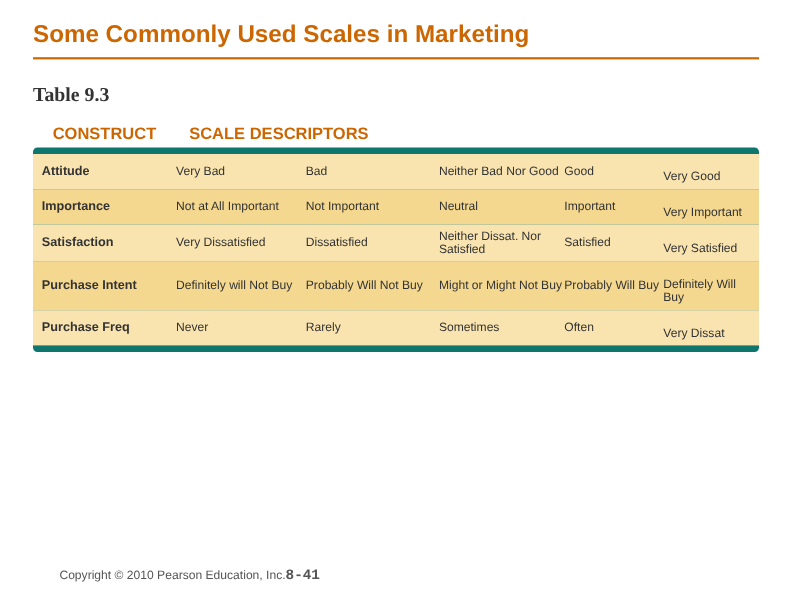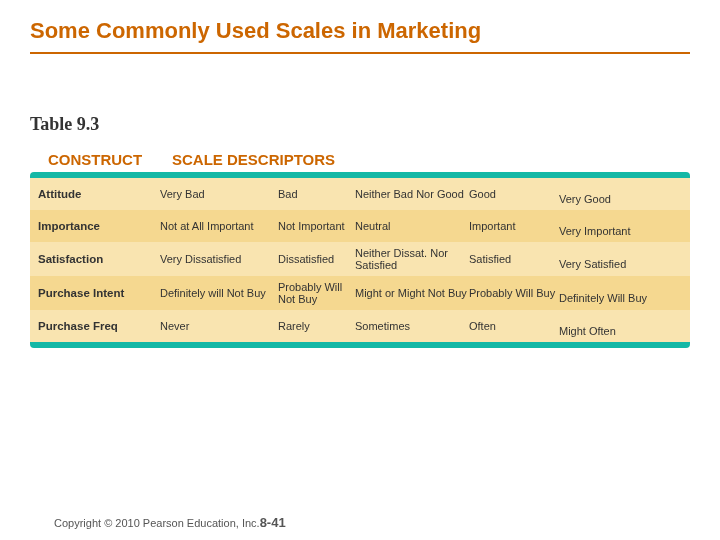--- a/index.html
+++ b/index.html
@@ -9,21 +9,20 @@
       background: #fff;
       font-family: Arial, sans-serif;
       overflow: hidden;
     }
 
     .page {
       width: 720px;
       height: 540px;
       display: flex;
       flex-direction: column;
-      gap: 38px;
     }
 
     .header {
       background: #fff;
       padding: 18px 30px 10px 30px;
     }
 
     .header-title {
       color: #cc6600;
       font-size: 22px;
@@ -67,21 +66,21 @@
 
     .scale-header {
       font-size: 15px;
       font-weight: bold;
       color: #cc6600;
       flex: 1;
       margin-left: 12px;
     }
 
     .table-area {
-      background: #14b8a6;
+      background: #0f766e;
       border-radius: 4px;
       padding: 6px 0;
     }
 
     .table-row-item {
       display: flex;
       align-items: center;
       padding: 5px 8px;
     }
 
@@ -94,21 +93,21 @@
 
     .col-construct {
       width: 122px;
       flex-shrink: 0;
       font-size: 11.5px;
       color: #333;
       font-weight: bold;
     }
 
     .col-d1 { width: 118px; flex-shrink: 0; font-size: 11px; color: #333; }
-    .col-d2 { width: 77px; flex-shrink: 0; font-size: 11px; color: #333; }
+    .col-d2 { width: 121px; flex-shrink: 0; font-size: 11px; color: #333; }
     .col-d3 { width: 114px; flex-shrink: 0; font-size: 11px; color: #333; }
     .col-d4 { width: 90px; flex-shrink: 0; font-size: 11px; color: #333; }
     .col-d5 { flex: 1; font-size: 11px; color: #333; margin-top: 10px; }
 
     .footer {
       display: flex;
       align-items: center;
       padding: 8px 30px 10px 30px;
       margin-top: auto;
       margin-left: 24px;
@@ -116,20 +115,21 @@
 
     .copyright {
       font-size: 11px;
       color: #555;
     }
 
     .page-num {
       font-size: 13px;
       color: #555;
       font-weight: bold;
+      font-family: Liberation Mono, monospace;
     }
   </style>
 </head>
 <body>
 
 <div class="page">
   <div class="header">
     <div class="header-title">Some Commonly Used Scales in Marketing</div>
     <hr class="header-line">
   </div>
@@ -174,21 +174,21 @@
           <span class="col-d3">Might or Might Not Buy</span>
           <span class="col-d4">Probably Will Buy</span>
           <span class="col-d5">Definitely Will Buy</span>
         </div>
         <div class="table-row-item">
           <span class="col-construct">Purchase Freq</span>
           <span class="col-d1">Never</span>
           <span class="col-d2">Rarely</span>
           <span class="col-d3">Sometimes</span>
           <span class="col-d4">Often</span>
-          <span class="col-d5">Might Often</span>
+          <span class="col-d5">Very Dissat</span>
         </div>
       </div>
   </div>
 
   <div class="footer">
     <div class="copyright">Copyright © 2010 Pearson Education, Inc.</div>
     <div class="page-num">8-41</div>
   </div>
 </div>
 

